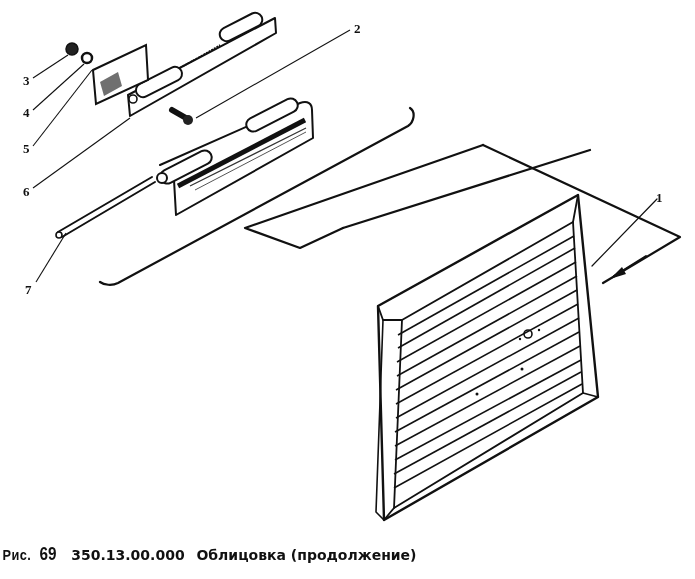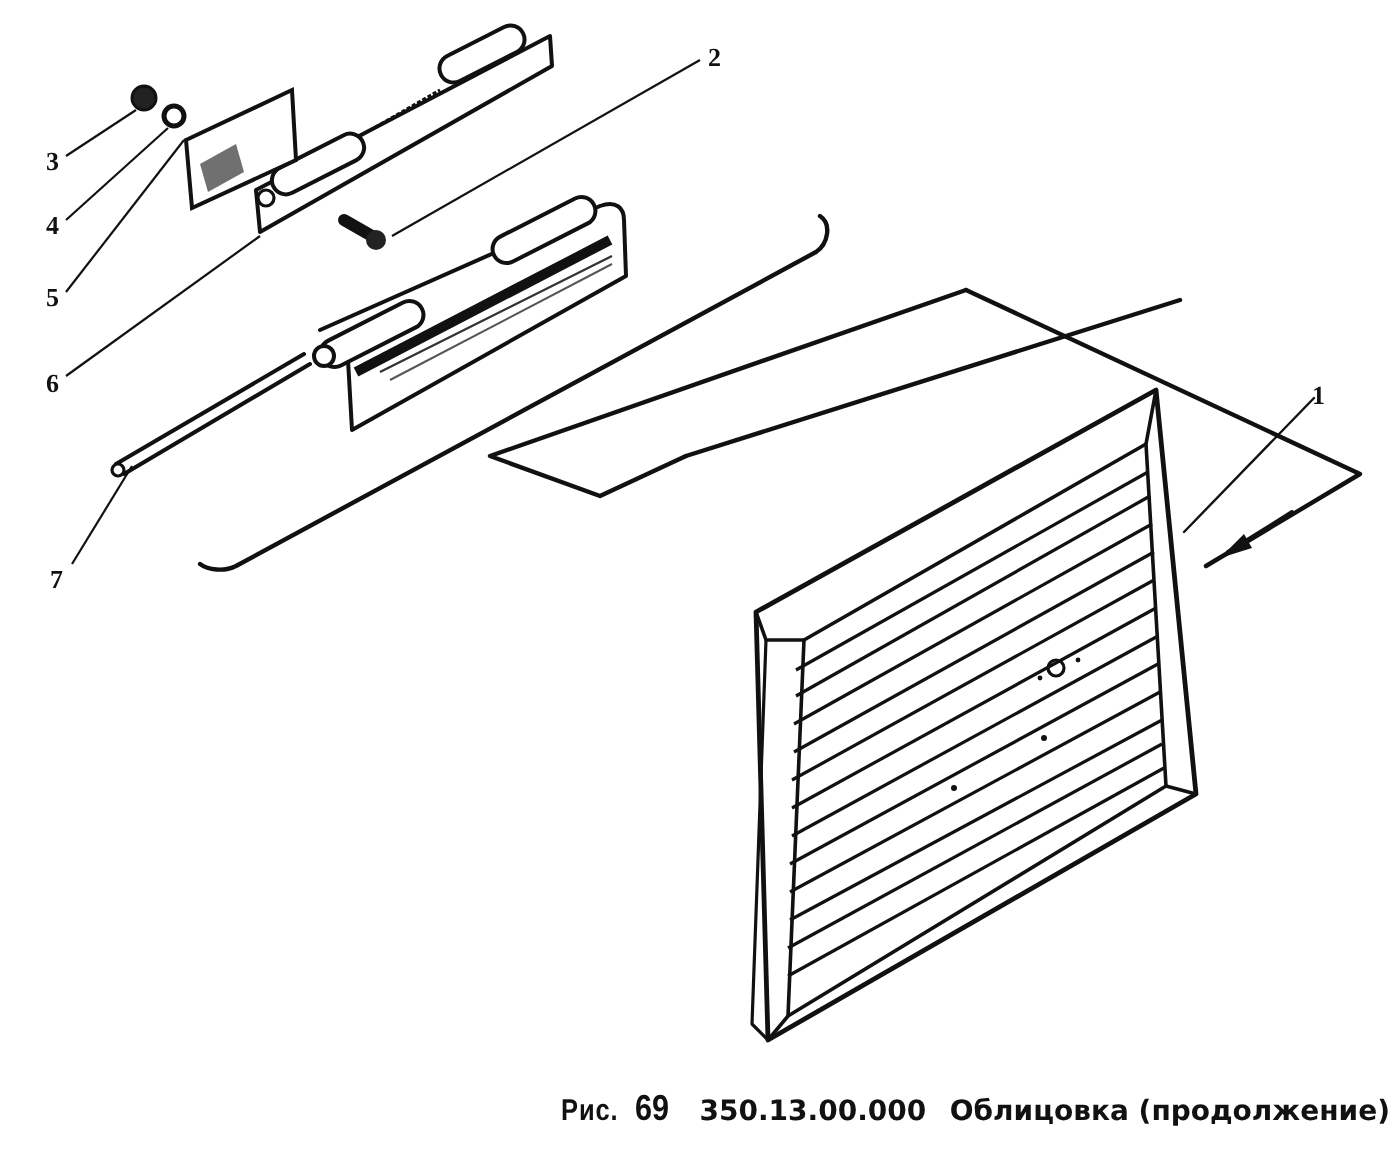--- a/index.html
+++ b/index.html
@@ -1,21 +1,21 @@
 <!DOCTYPE html>
 <html><head>
 <meta charset="utf-8">
 <style>
   html, body { margin: 0; padding: 0; background: #ffffff; }
   body { width: 695px; height: 579px; position: relative; overflow: hidden;
          font-family: "Liberation Serif", "DejaVu Serif", serif; }
   #drawing { position: absolute; left: 0; top: 0; width: 695px; height: 540px; }
   .callout { position: absolute; font-family: "Liberation Serif", serif; font-weight: bold;
              font-size: 13px; color: #111; line-height: 1; }
-  #caption { position: absolute; left: 0; top: 544px; width: 695px; text-align: right;
+  #caption { position: absolute; left: 0; top: 544px; width: 695px; text-align: left;
              font-size: 15px; color: #111; white-space: nowrap; }
   #caption .fig { font-family: "Liberation Sans", "DejaVu Sans", sans-serif; font-weight: bold;
                   font-size: 15px; letter-spacing: 0.5px; transform: scaleX(0.85); display: inline-block; }
   #caption .num { font-family: "Liberation Sans", "DejaVu Sans", sans-serif; font-weight: bold;
                   font-size: 18px; display: inline-block; transform: scaleX(0.85); margin-right: 10px; }
   #caption .code { font-family: "DejaVu Sans", sans-serif; font-weight: bold; font-size: 14px; margin-right: 8px; }
   #caption .title { font-family: "DejaVu Sans", sans-serif; font-weight: bold; font-size: 14px; }
   svg .ln { stroke: #111; fill: none; stroke-linecap: round; stroke-linejoin: round; }
 </style>
 </head>

